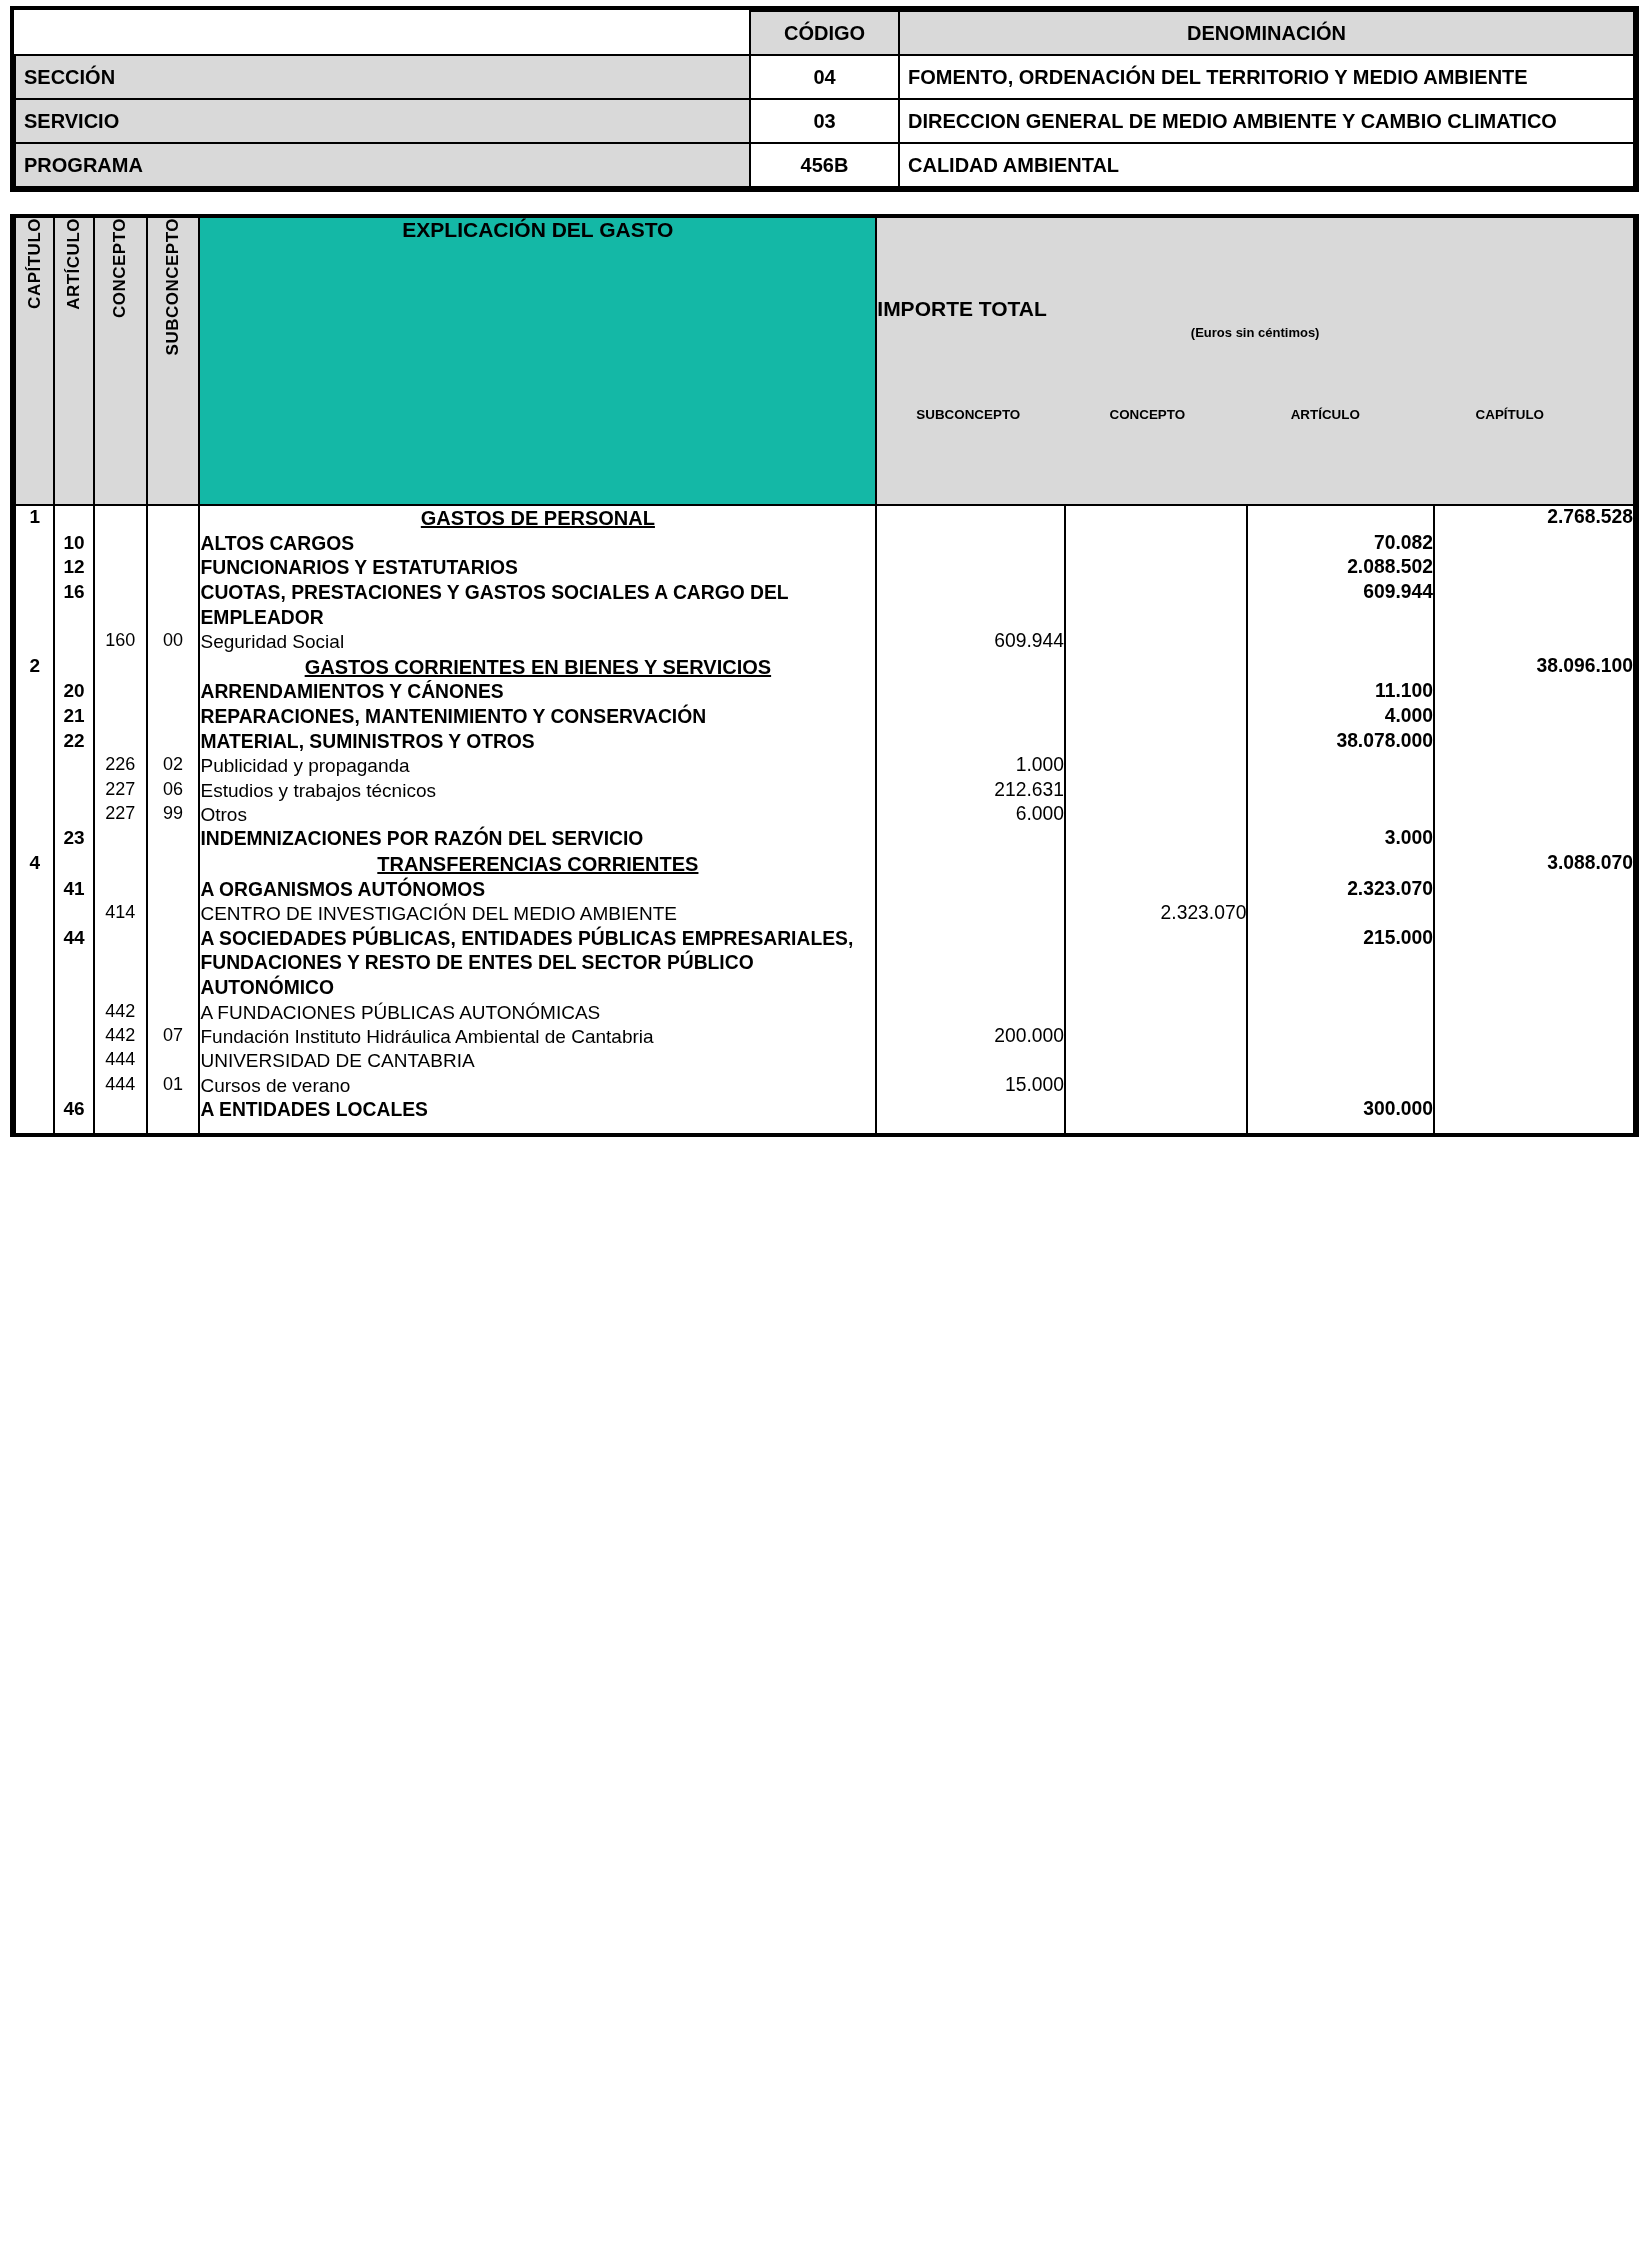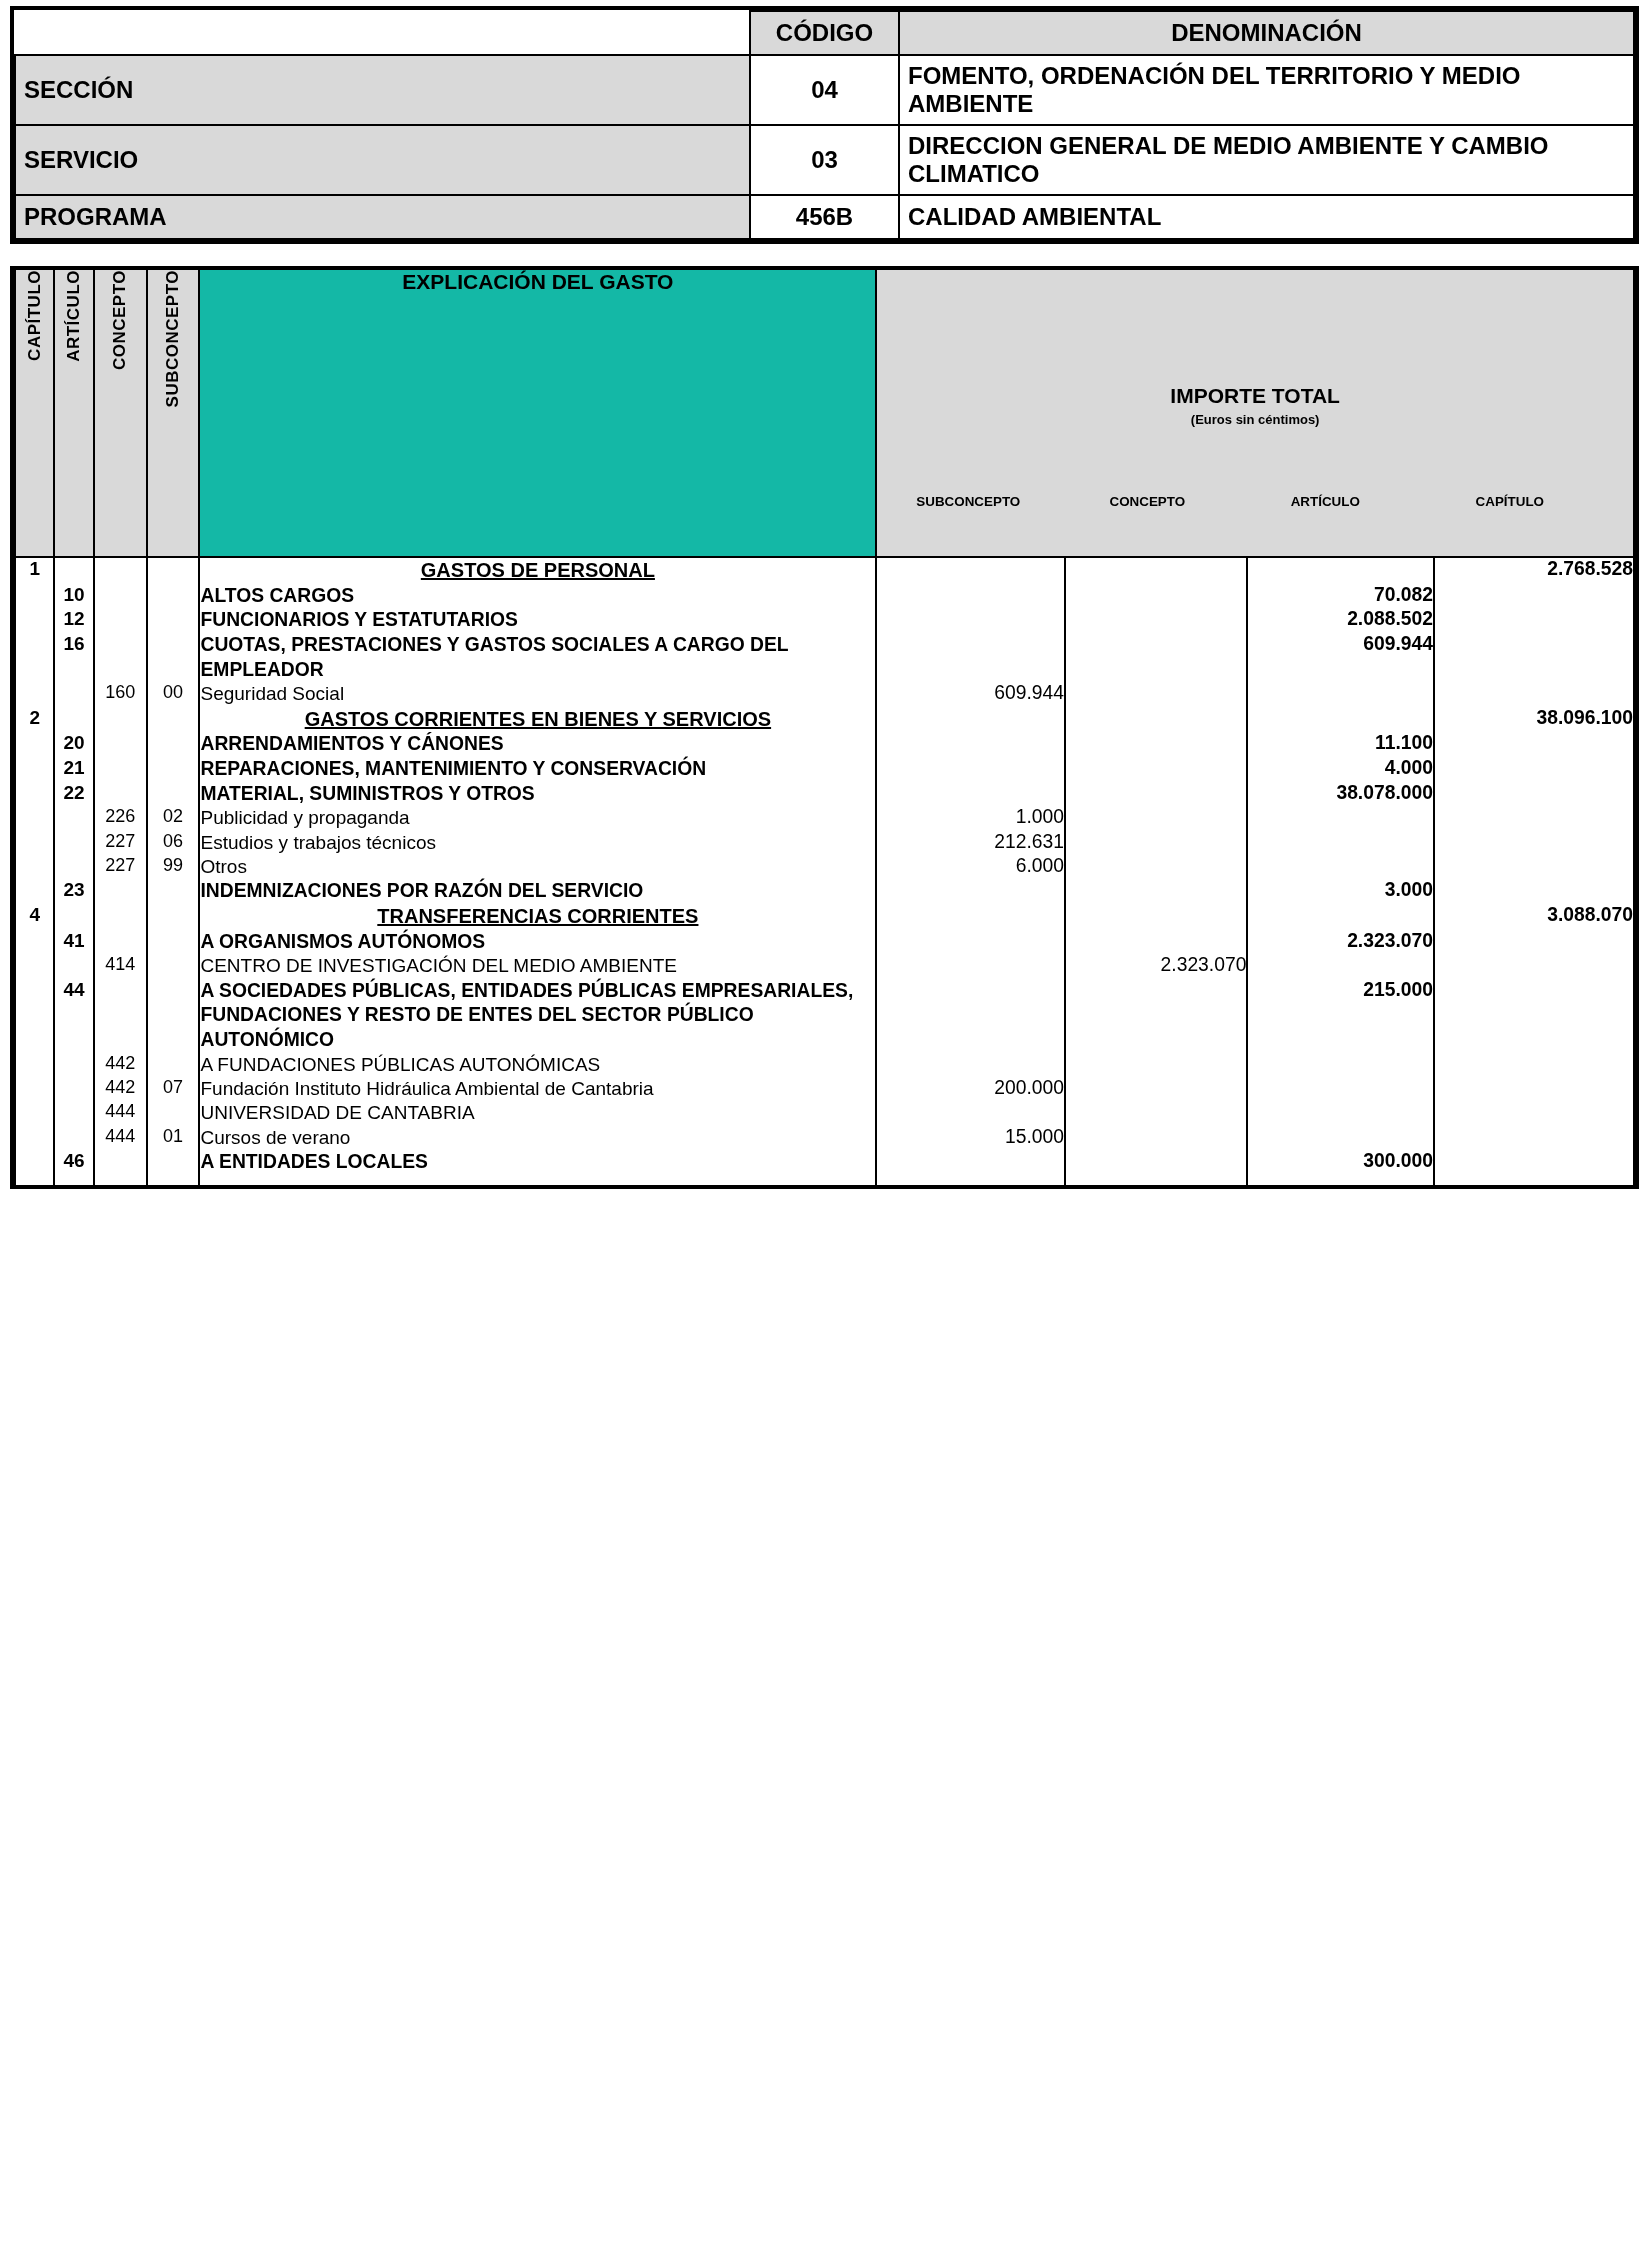--- a/index.html
+++ b/index.html
@@ -26,21 +26,21 @@
     width: 1629px;
   }
   table.header {
     border-collapse: collapse;
     width: 100%;
     table-layout: fixed;
   }
   table.header td, table.header th {
     border: 2px solid #000;
     padding: 6px 8px;
-    font-size: 24px;
+    font-size: 20px;
     font-weight: bold;
     vertical-align: middle;
     height: 44px;
   }
   .hdr-label { width: 226px; background: #d9d9d9; font-size: 19px; }
   .hdr-code  { width: 149px; text-align: center; background: #ffffff; font-size: 22px;}
   .hdr-codehead { width: 149px; text-align: center; background: #d9d9d9; font-size: 22px;}
   .hdr-denom { background: #d9d9d9; text-align: center; font-size: 22px; }
   .hdr-value { background: #ffffff; font-size: 21px; }
   .blank-cell { border: none !important; background: transparent !important; }
@@ -98,24 +98,24 @@
     vertical-align: middle;
     font-size: 21px;
     font-weight: bold;
   }
   .imp-head-outer {
     background: #d9d9d9;
     border-bottom: 2px solid #000;
     padding: 0;
   }
   .imp-title {
-    text-align: center;
+    text-align: left;
     font-size: 21px;
     font-weight: bold;
-    padding-top: 114px;
+    padding-top: 79px;
   }
   .imp-sub {
     text-align: center;
     font-size: 13px;
     font-weight: bold;
     padding-top: 4px;
   }
   .imp-cols {
     display: flex;
     margin-top: 67px;

